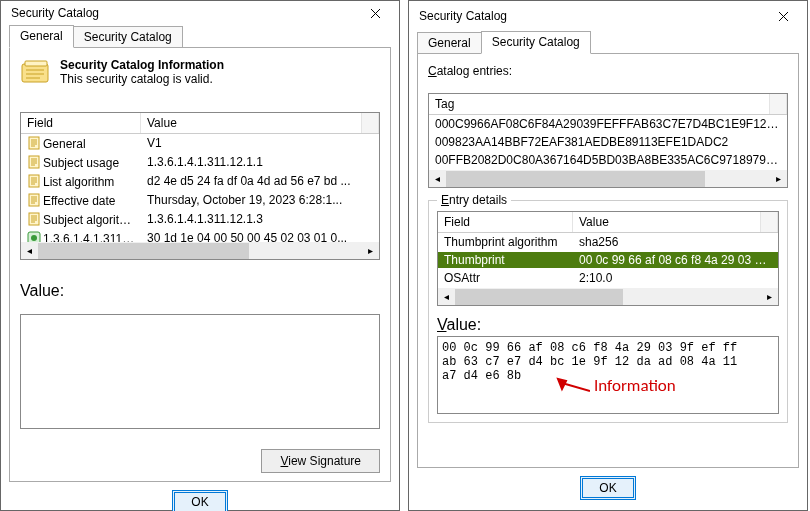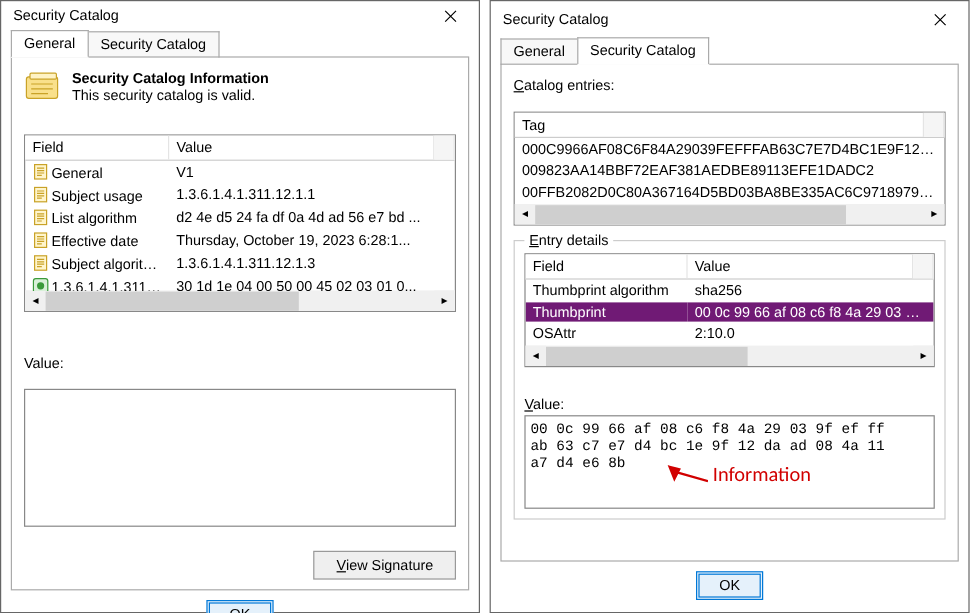--- a/index.html
+++ b/index.html
@@ -106,38 +106,38 @@
   font-size: 12px;
   white-space: nowrap;
   cursor: default;
   padding: 1px 0;
 }
 .lv-row .cell {
   padding: 1px 6px;
   overflow: hidden;
   text-overflow: ellipsis;
 }
-.lv-row.selected .cell { background: #701a75; color: #fff; }
+.lv-row.selected .cell { background: #4d7c0f; color: #fff; }
 .row-icon {
   width: 14px; height: 14px;
   display: inline-block;
   vertical-align: -2px;
   margin-right: 2px;
 }
 .lv-hscroll {
   height: 17px;
   background: #f0f0f0;
   display: flex;
   align-items:center;
 }
 .lv-hscroll .track { flex:1; height:16px; position:relative; background:#f0f0f0;}
 .lv-hscroll button { width:17px; height:17px; border:0; background:#f0f0f0; font-size:10px; line-height:1; padding:0;}
 .lv-hscroll .thumb { position:absolute; left:0; top:0; height:16px; background:#cfcfcf;}
 
-.value-label { margin-top: 24px; font-size:12px; }
+.value-label { margin-top: 10px; font-size:16px; }
 .value-box {
   border: 1px solid #888;
   margin-top: 2px;
   background: #fff;
   font-family: Consolas, "Courier New", monospace;
   font-size: 12px;
   padding: 4px;
   white-space: pre;
   overflow: hidden;
 }

